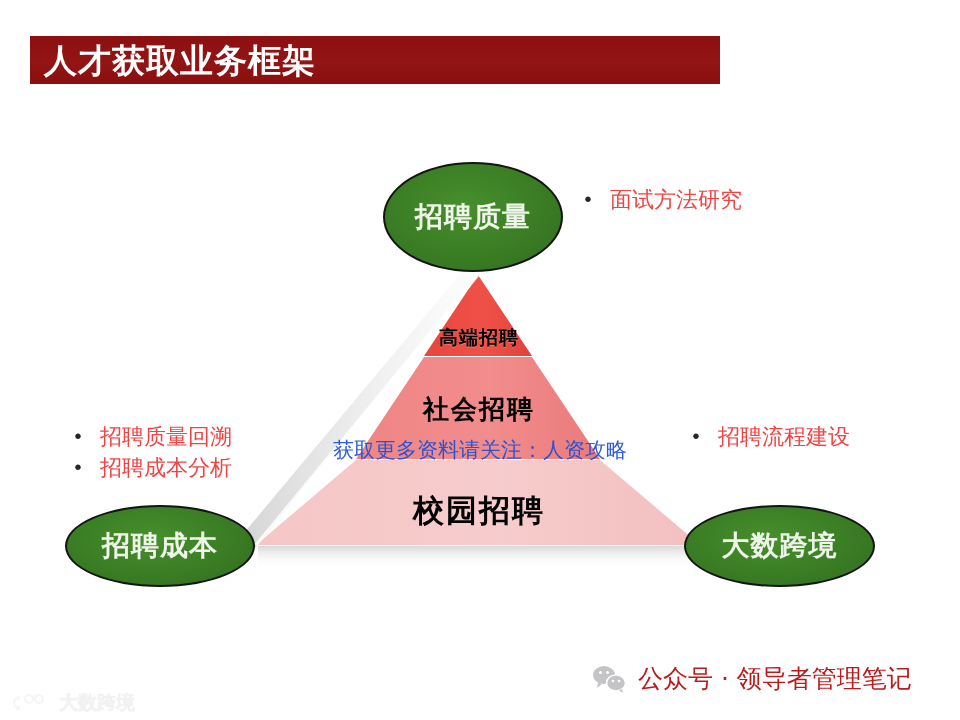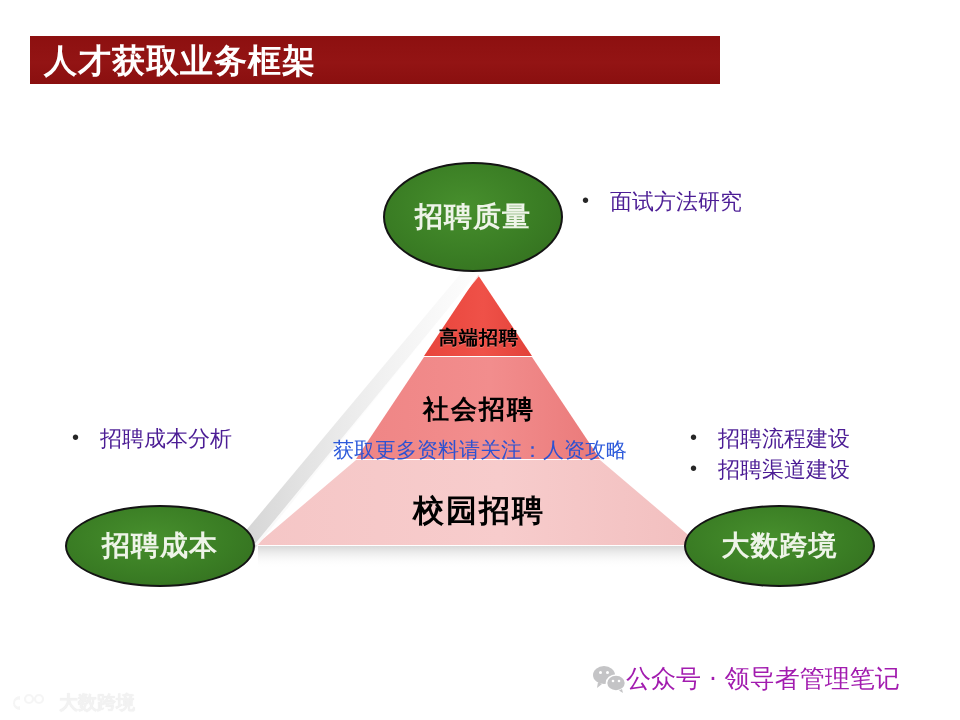--- a/index.html
+++ b/index.html
@@ -126,22 +126,22 @@
     width: 191px; height: 82px;
   }
   #node-efficiency .node-label { font-size: 28px; }
 
   
   .bullet-list {
     position: absolute;
     list-style: none;
     margin: 0;
     padding: 0;
-    color: #4c1d95;
-    font-family: Liberation Sans, sans-serif;
+    color: #ef4444;
+    font-family: Liberation Mono, monospace;
     font-size: 22px;
     line-height: 31px;
     white-space: nowrap;
   }
   .bullet-list li {
     position: relative;
     padding-left: 32px;
   }
   .bullet-list li::before {
     content: "\2022";
@@ -155,22 +155,22 @@
   #bullets-cost    { left: 68px;  top: 423px; }
   #bullets-efficiency { left: 686px; top: 423px; }
 
   
   #footer-credit {
     position: absolute;
     left: 592px;
     top: 662px;
     display: flex;
     align-items: center;
-    gap: 0;
-    color: #a21caf;
+    gap: 12px;
+    color: #b91c1c;
     font-size: 25px;
     font-family: "DejaVu Sans", "Liberation Sans", sans-serif;
     white-space: nowrap;
   }
   #wechat-icon { display: block; }
 
   
   #watermark-logo {
     position: absolute;
     left: 8px;
@@ -263,26 +263,26 @@
 
 <div class="node" id="node-efficiency">
   <span class="node-label">大数跨境</span>
 </div>
 
 <ul class="bullet-list" id="bullets-quality">
   <li>面试方法研究</li>
 </ul>
 
 <ul class="bullet-list" id="bullets-cost">
+  <li>招聘质量回溯</li>
   <li>招聘成本分析</li>
 </ul>
 
 <ul class="bullet-list" id="bullets-efficiency">
   <li>招聘流程建设</li>
-  <li>招聘渠道建设</li>
 </ul>
 
 <div id="footer-credit">
   <svg id="wechat-icon" width="34" height="28" viewBox="0 0 34 28">
     <ellipse cx="12" cy="10" rx="11" ry="9" fill="#c4c4c6"></ellipse>
     <polygon points="6,17 5,23 10,19" fill="#c4c4c6"></polygon>
     <ellipse cx="24" cy="18" rx="9.5" ry="8" fill="#c4c4c6" stroke="#ffffff" stroke-width="1.6"></ellipse>
     <polygon points="30,24 31,28 27,25.5" fill="#c4c4c6"></polygon>
     <circle cx="8.5" cy="7.5" r="1.5" fill="#ffffff"></circle>
     <circle cx="15.5" cy="7.5" r="1.5" fill="#ffffff"></circle>

